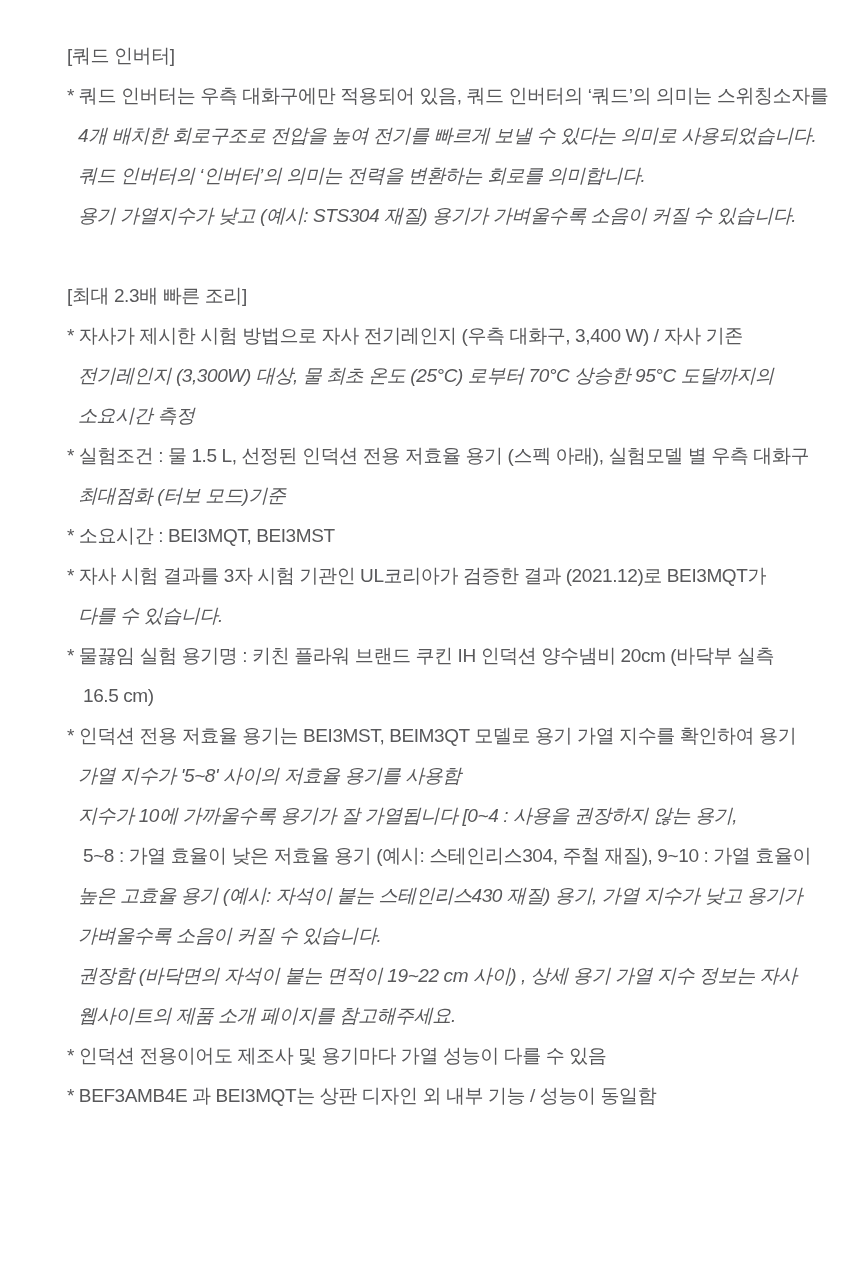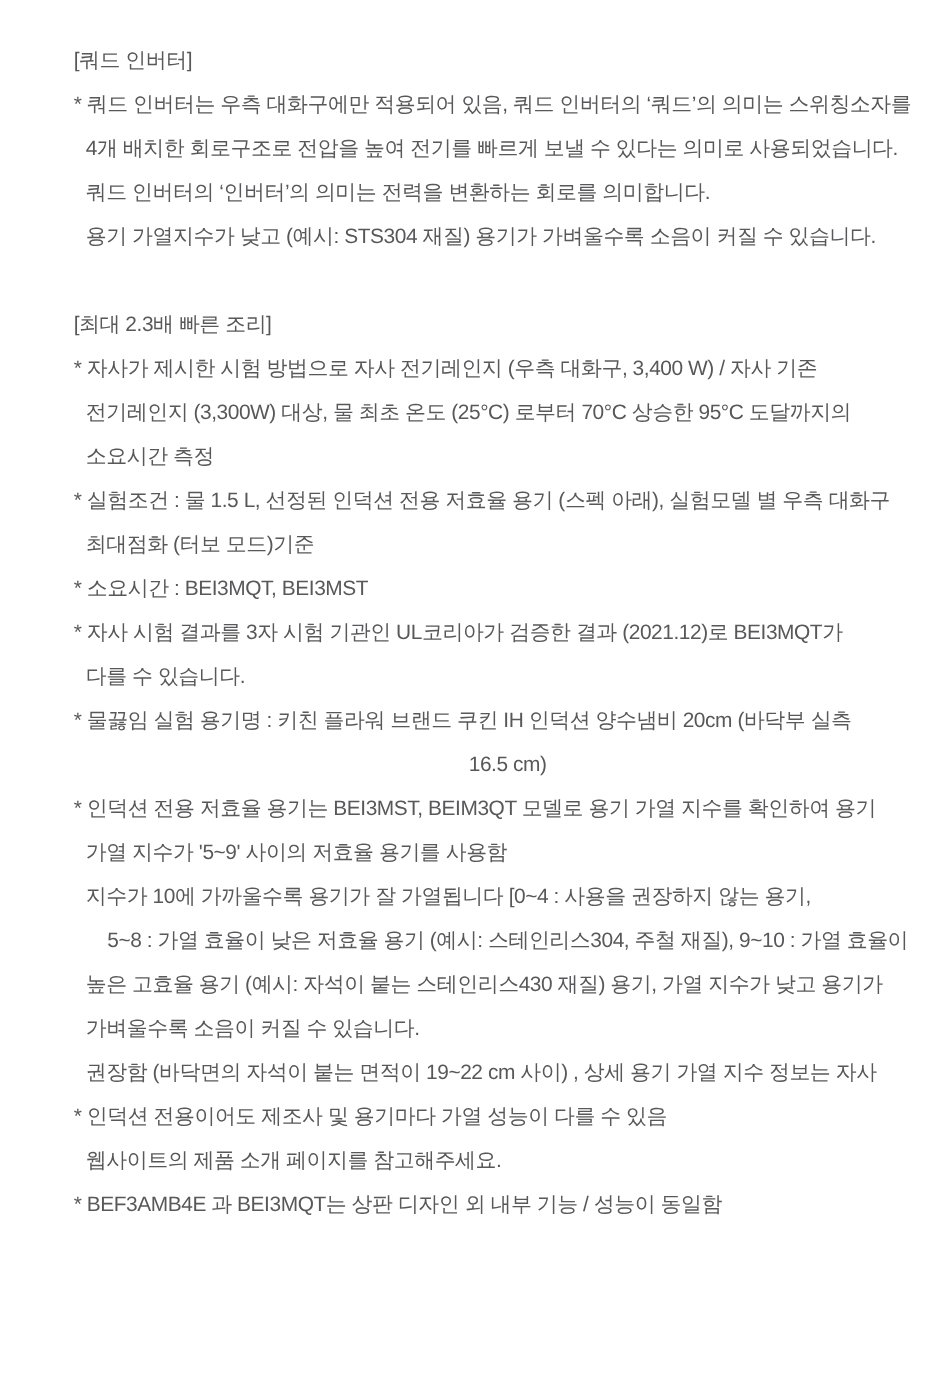--- a/index.html
+++ b/index.html
@@ -25,22 +25,22 @@
   .line {
     height: 40px;
     line-height: 40px;
     white-space: nowrap;
   }
   .heading {
     height: 40px;
     line-height: 40px;
     white-space: nowrap;
   }
-  .ind1 { padding-left: 11px; }
-  .ind2 { padding-left: 16px; text-align: center; }
+  .ind1 { padding-left: 11px; font-style: italic; }
+  .ind2 { padding-left: 16px; }
   .section-gap { height: 40px; }
 </style>
 </head>
 <body>
 
 <div class="doc">
 
   <div class="section">
     <div class="heading">[쿼드 인버터]</div>
     <div class="line">* 쿼드 인버터는 우측 대화구에만 적용되어 있음, 쿼드 인버터의 ‘쿼드’의 의미는 스위칭소자를</div>
@@ -57,24 +57,24 @@
     <div class="line ind1">전기레인지 (3,300W) 대상, 물 최초 온도 (25°C) 로부터 70°C 상승한 95°C 도달까지의</div>
     <div class="line ind1">소요시간 측정</div>
     <div class="line">* 실험조건 : 물 1.5 L, 선정된 인덕션 전용 저효율 용기 (스펙 아래), 실험모델 별 우측 대화구</div>
     <div class="line ind1">최대점화 (터보 모드)기준</div>
     <div class="line">* 소요시간 : BEI3MQT, BEI3MST</div>
     <div class="line">* 자사 시험 결과를 3자 시험 기관인 UL코리아가 검증한 결과 (2021.12)로 BEI3MQT가</div>
     <div class="line ind1">다를 수 있습니다.</div>
     <div class="line">* 물끓임 실험 용기명 : 키친 플라워 브랜드 쿠킨 IH 인덕션 양수냄비 20cm (바닥부 실측</div>
     <div class="line ind2">16.5 cm)</div>
     <div class="line">* 인덕션 전용 저효율 용기는 BEI3MST, BEIM3QT 모델로 용기 가열 지수를 확인하여 용기</div>
-    <div class="line ind1">가열 지수가 '5~9' 사이의 저효율 용기를 사용함</div>
+    <div class="line ind1">가열 지수가 '5~8' 사이의 저효율 용기를 사용함</div>
     <div class="line ind1">지수가 10에 가까울수록 용기가 잘 가열됩니다 [0~4 : 사용을 권장하지 않는 용기,</div>
     <div class="line ind2">5~8 : 가열 효율이 낮은 저효율 용기 (예시: 스테인리스304, 주철 재질), 9~10 : 가열 효율이</div>
     <div class="line ind1">높은 고효율 용기 (예시: 자석이 붙는 스테인리스430 재질) 용기, 가열 지수가 낮고 용기가</div>
     <div class="line ind1">가벼울수록 소음이 커질 수 있습니다.</div>
     <div class="line ind1">권장함 (바닥면의 자석이 붙는 면적이 19~22 cm 사이) , 상세 용기 가열 지수 정보는 자사</div>
+    <div class="line ind1">웹사이트의 제품 소개 페이지를 참고해주세요.</div>
     <div class="line">* 인덕션 전용이어도 제조사 및 용기마다 가열 성능이 다를 수 있음</div>
-    <div class="line ind1">웹사이트의 제품 소개 페이지를 참고해주세요.</div>
     <div class="line">* BEF3AMB4E 과 BEI3MQT는 상판 디자인 외 내부 기능 / 성능이 동일함</div>
   </div>
 
 </div>
 
 </body></html>

